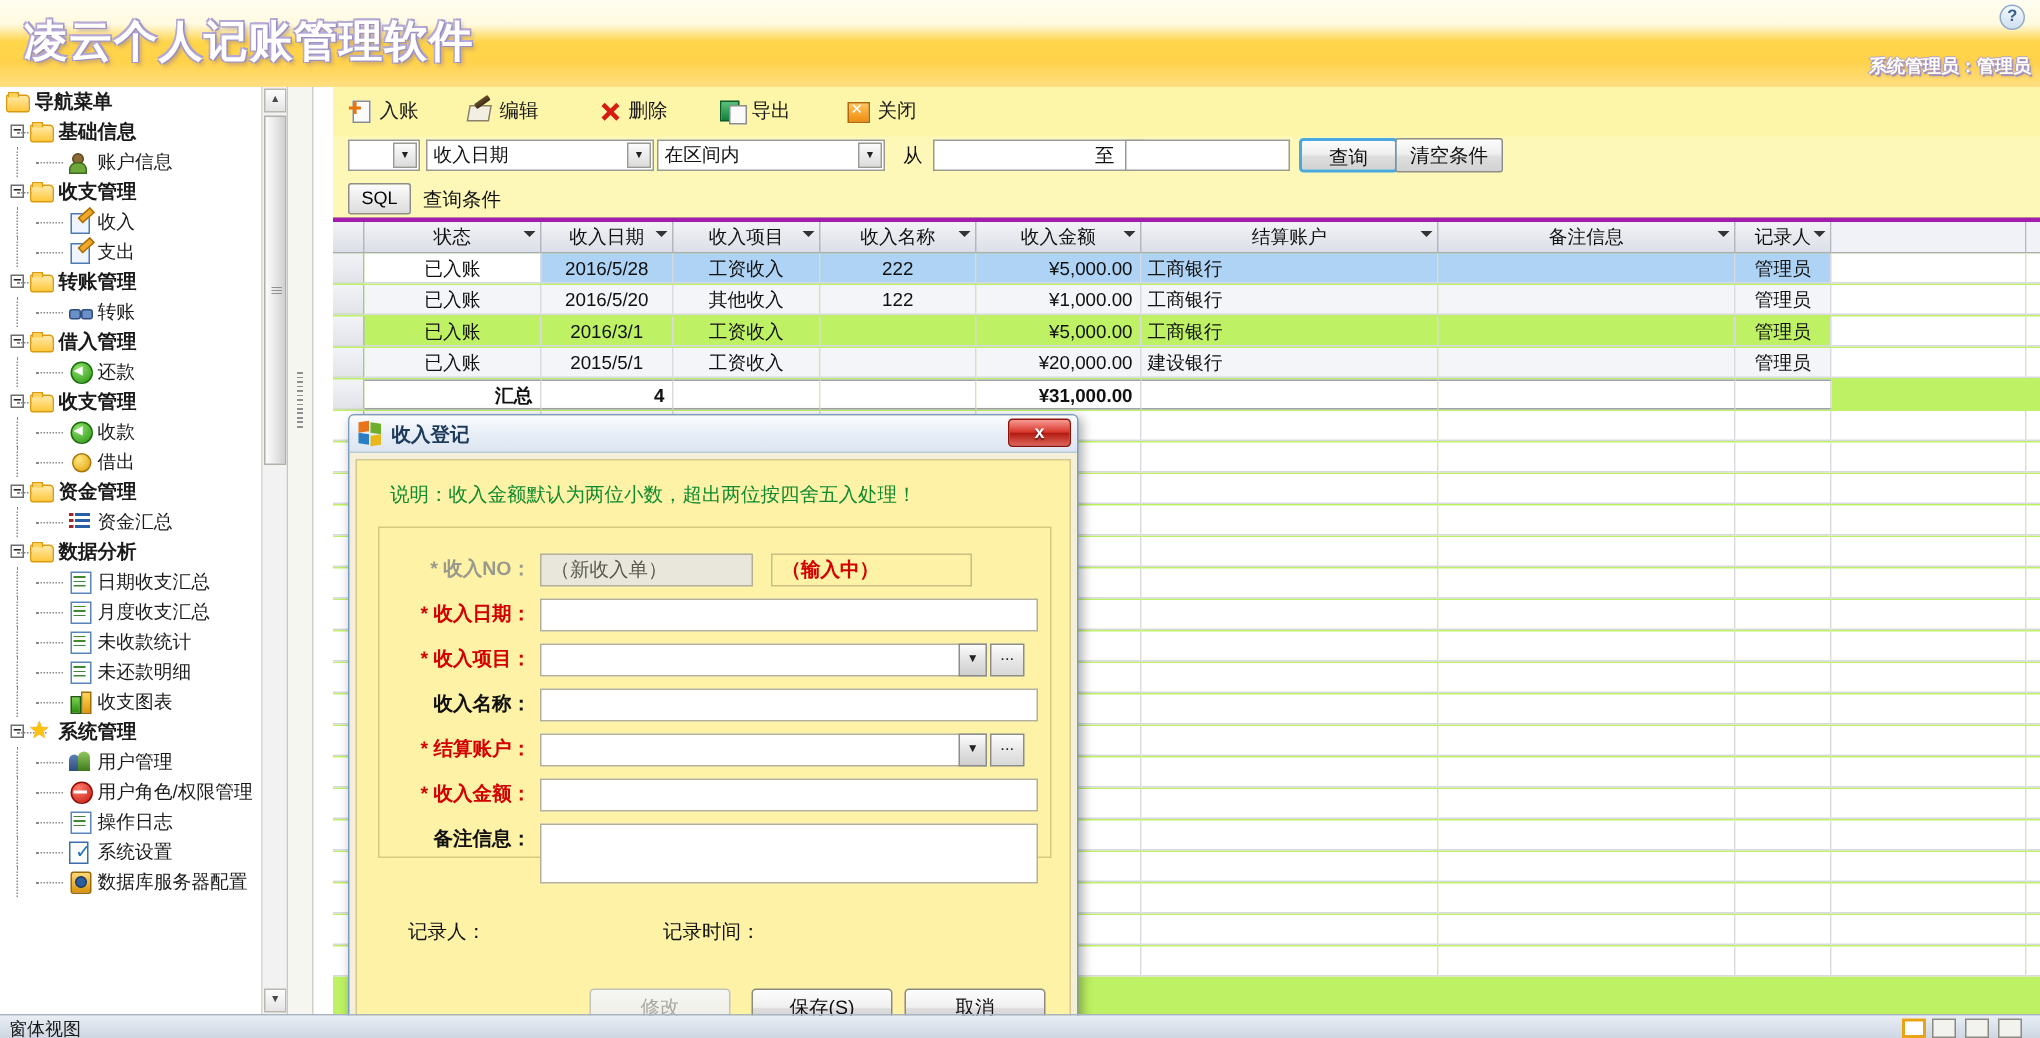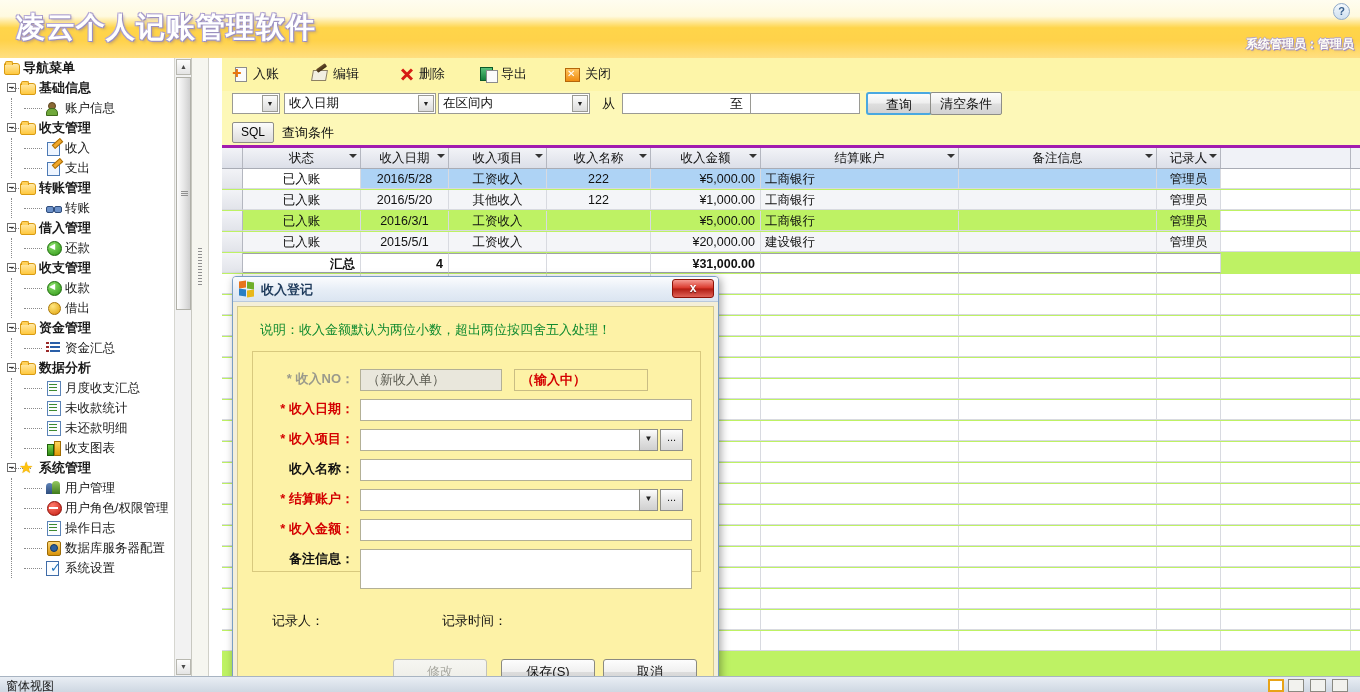--- a/index.html
+++ b/index.html
@@ -574,30 +574,31 @@
       <div class="nav-row nav-group"><span class="expander">−</span><span class="dotline-h"></span><span class="nico ic-folder"></span><span>转账管理</span></div>
       <div class="nav-row nav-leaf"><span class="dotline-v"></span><span class="dotline-h" style="left:24px;width:18px;"></span><span class="nico ic-link"></span><span>转账</span></div>
       <div class="nav-row nav-group"><span class="expander">−</span><span class="dotline-h"></span><span class="nico ic-folder"></span><span>借入管理</span></div>
       <div class="nav-row nav-leaf"><span class="dotline-v"></span><span class="dotline-h" style="left:24px;width:18px;"></span><span class="nico ic-green"></span><span>还款</span></div>
       <div class="nav-row nav-group"><span class="expander">−</span><span class="dotline-h"></span><span class="nico ic-folder"></span><span>收支管理</span></div>
       <div class="nav-row nav-leaf"><span class="dotline-v"></span><span class="dotline-h" style="left:24px;width:18px;"></span><span class="nico ic-green"></span><span>收款</span></div>
       <div class="nav-row nav-leaf"><span class="dotline-v"></span><span class="dotline-h" style="left:24px;width:18px;"></span><span class="nico ic-coin"></span><span>借出</span></div>
       <div class="nav-row nav-group"><span class="expander">−</span><span class="dotline-h"></span><span class="nico ic-folder"></span><span>资金管理</span></div>
       <div class="nav-row nav-leaf"><span class="dotline-v"></span><span class="dotline-h" style="left:24px;width:18px;"></span><span class="nico ic-list"></span><span>资金汇总</span></div>
       <div class="nav-row nav-group"><span class="expander">−</span><span class="dotline-h"></span><span class="nico ic-folder"></span><span>数据分析</span></div>
+      <div class="nav-row nav-leaf"><span class="dotline-v"></span><span class="dotline-h" style="left:24px;width:18px;"></span><span class="nico ic-doc"></span><span>日期收支汇总</span></div>
       <div class="nav-row nav-leaf"><span class="dotline-v"></span><span class="dotline-h" style="left:24px;width:18px;"></span><span class="nico ic-doc"></span><span>月度收支汇总</span></div>
       <div class="nav-row nav-leaf"><span class="dotline-v"></span><span class="dotline-h" style="left:24px;width:18px;"></span><span class="nico ic-doc"></span><span>未收款统计</span></div>
       <div class="nav-row nav-leaf"><span class="dotline-v"></span><span class="dotline-h" style="left:24px;width:18px;"></span><span class="nico ic-doc"></span><span>未还款明细</span></div>
       <div class="nav-row nav-leaf"><span class="dotline-v"></span><span class="dotline-h" style="left:24px;width:18px;"></span><span class="nico ic-chart"></span><span>收支图表</span></div>
       <div class="nav-row nav-group"><span class="expander">−</span><span class="dotline-h"></span><span class="nico ic-star"></span><span>系统管理</span></div>
       <div class="nav-row nav-leaf"><span class="dotline-v"></span><span class="dotline-h" style="left:24px;width:18px;"></span><span class="nico ic-users"></span><span>用户管理</span></div>
       <div class="nav-row nav-leaf"><span class="dotline-v"></span><span class="dotline-h" style="left:24px;width:18px;"></span><span class="nico ic-deny"></span><span>用户角色/权限管理</span></div>
       <div class="nav-row nav-leaf"><span class="dotline-v"></span><span class="dotline-h" style="left:24px;width:18px;"></span><span class="nico ic-doc"></span><span>操作日志</span></div>
+      <div class="nav-row nav-leaf"><span class="dotline-v"></span><span class="dotline-h" style="left:24px;width:18px;"></span><span class="nico ic-set"></span><span>系统设置</span></div>
       <div class="nav-row nav-leaf"><span class="dotline-v"></span><span class="dotline-h" style="left:24px;width:18px;"></span><span class="nico ic-db"></span><span>数据库服务器配置</span></div>
-      <div class="nav-row nav-leaf"><span class="dotline-v"></span><span class="dotline-h" style="left:24px;width:18px;"></span><span class="nico ic-set"></span><span>系统设置</span></div>
     </div>
   <div id="sb-scroll">
     <div class="sb-arrow" id="sb-up">▲</div>
     <div id="sb-thumb"></div>
     <div class="sb-arrow" id="sb-down">▼</div>
   </div>
 </div>
 
 <div id="splitter">
   <div id="splitter-grip"></div>

